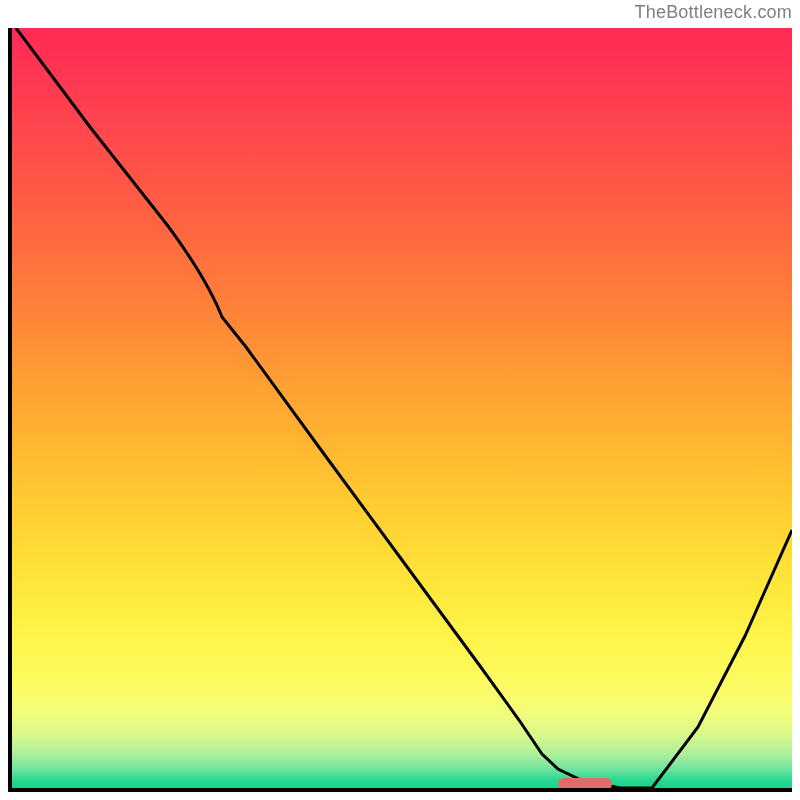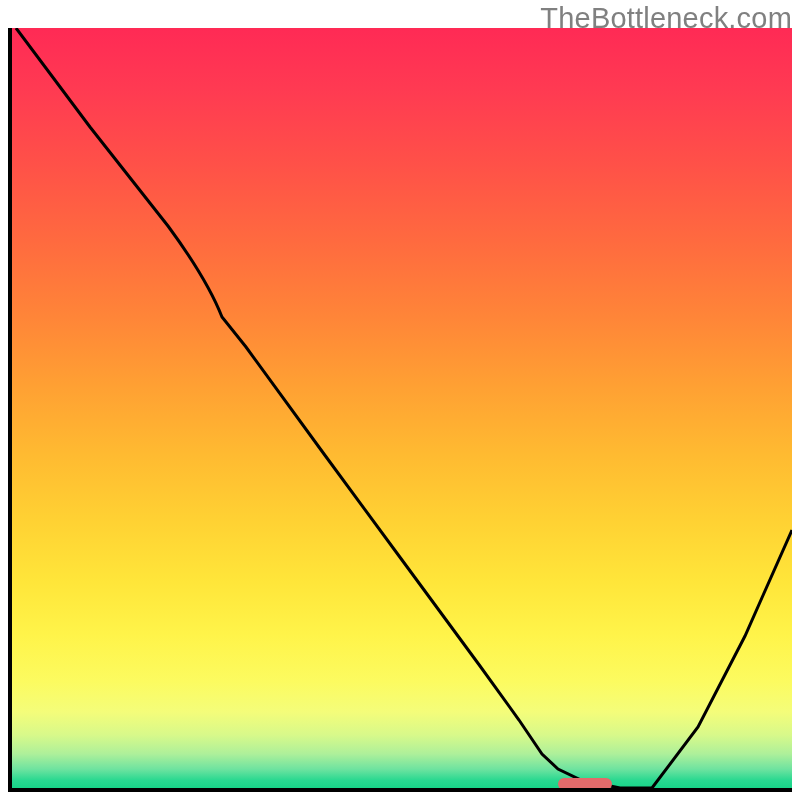--- a/index.html
+++ b/index.html
@@ -12,21 +12,21 @@
   }
   .container {
     position: relative;
     width: 800px;
     height: 800px;
   }
   .watermark {
     position: absolute;
     top: 2px;
     right: 8px;
-    font-size: 29px;
+    font-size: 18px;
     color: #808080;
     font-weight: 500;
     letter-spacing: 0.2px;
   }
   .plot-frame {
     position: absolute;
     left: 8px;
     top: 28px;
     width: 784px;
     height: 764px;

